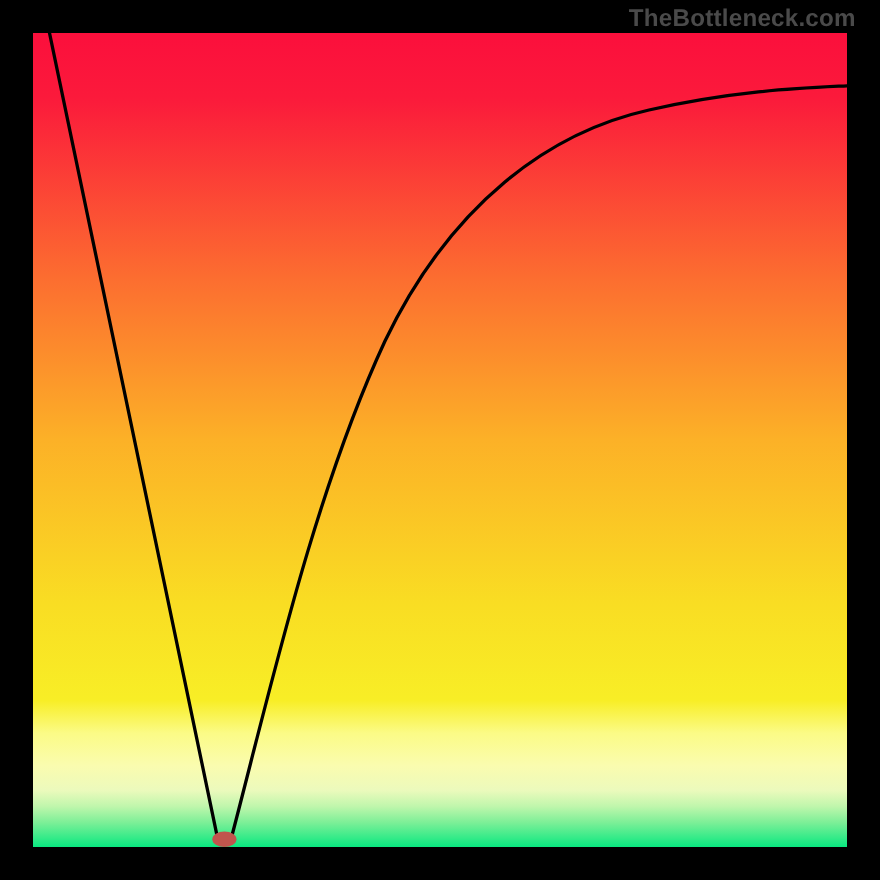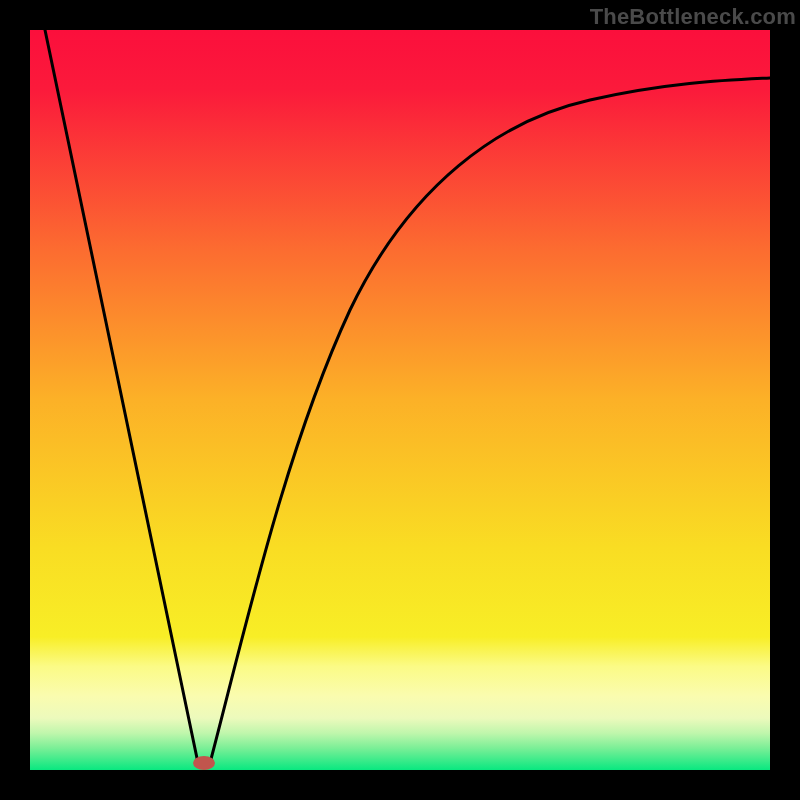--- a/index.html
+++ b/index.html
@@ -21,21 +21,21 @@
   .plot {
     position: absolute;
     top: 30px;
     left: 30px;
     width: 740px;
     height: 740px;
   }
   .watermark {
     position: absolute;
     top: 4px;
-    right: 4px;
+    right: 22px;
     color: #4a4a4a;
     font-size: 22px;
     font-weight: 600;
     letter-spacing: 0.2px;
   }
 </style>
 </head>
 <body>
 
 <div class="frame">

